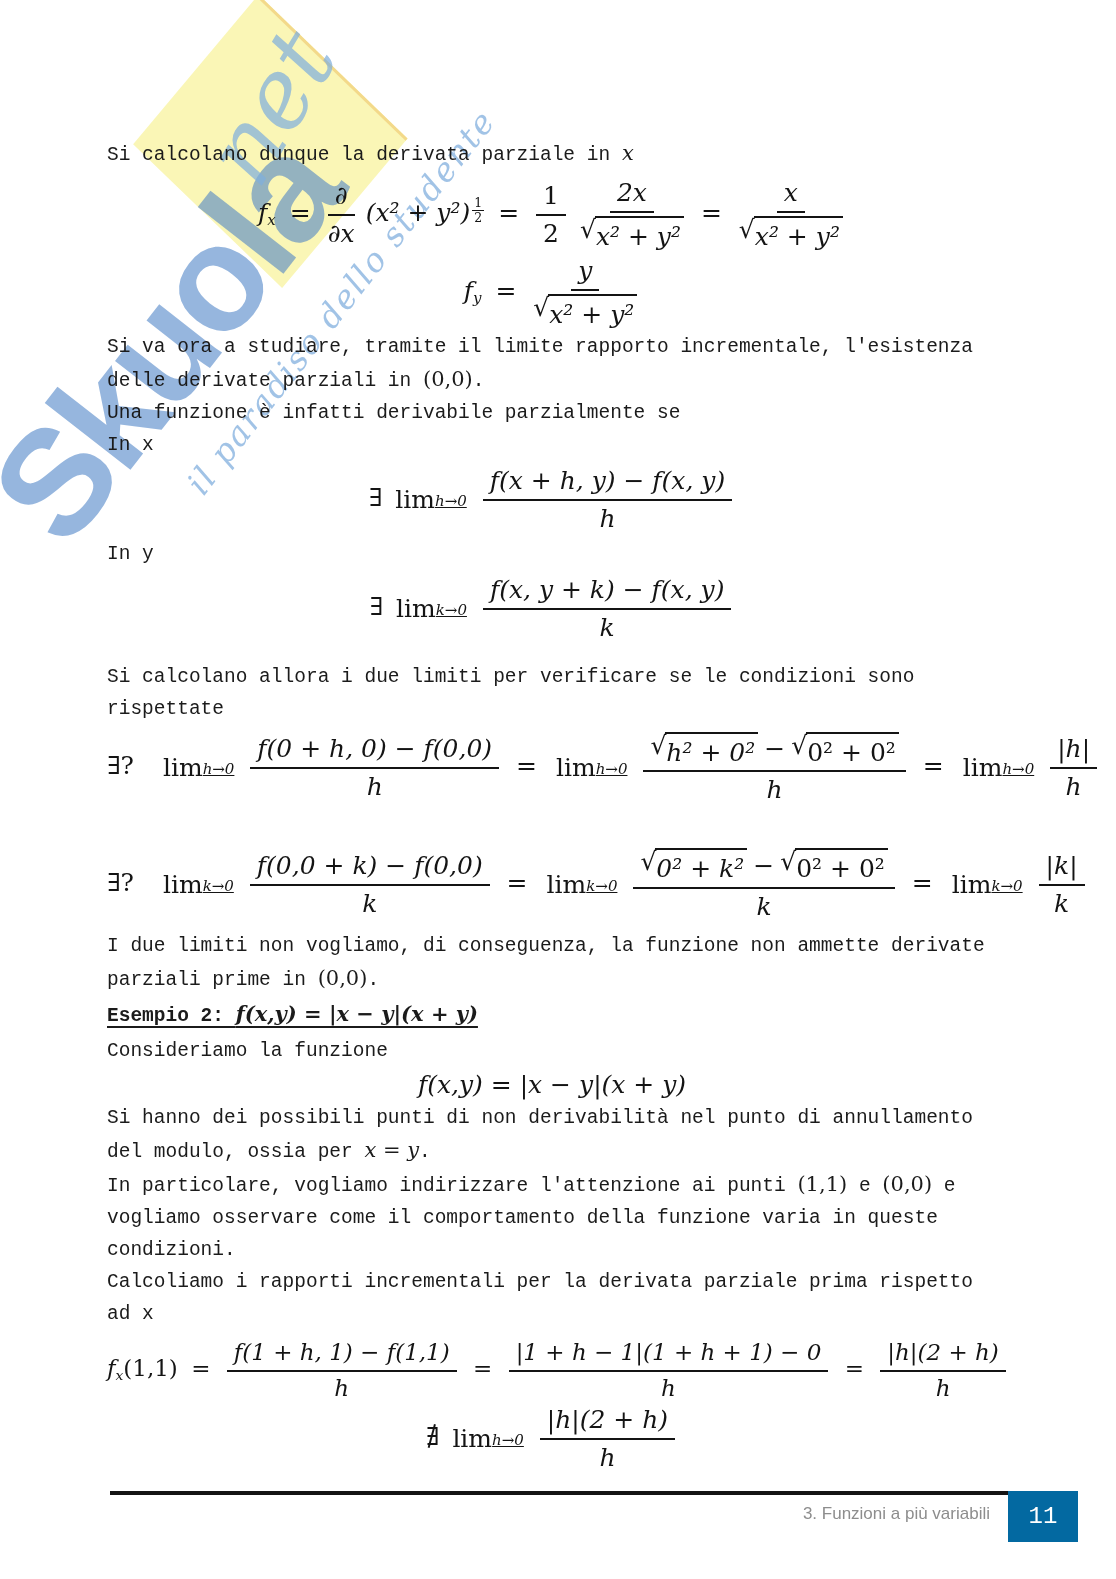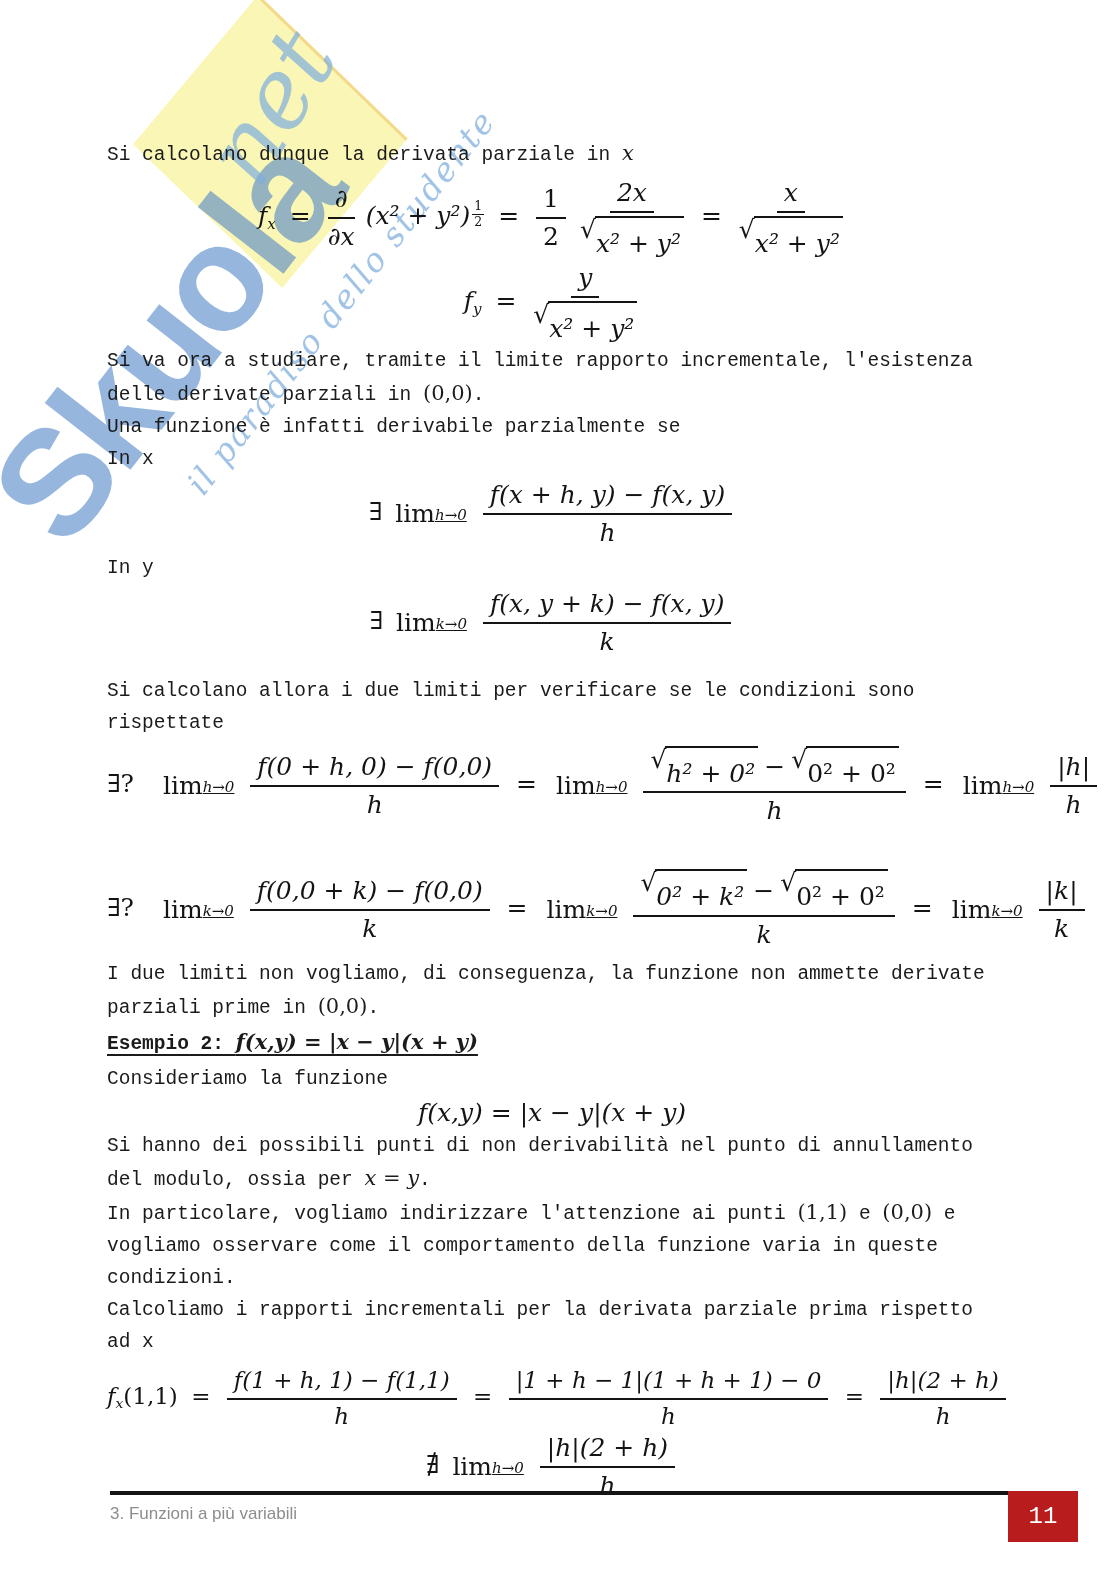--- a/index.html
+++ b/index.html
@@ -34,35 +34,35 @@
   .mi{font-style:italic;}
   .mn{font-style:normal;}
   .mo{margin:0 6px;}
   .exq{margin-right:16px;}
   .frac{display:inline-flex;flex-direction:column;align-items:center;vertical-align:middle;margin:0 3px;}
   .frac .num{display:flex;align-items:center;justify-content:center;border-bottom:2px solid #141414;
              padding:1px 7px 3px;line-height:1.2;}
   .frac .den{display:flex;align-items:center;justify-content:center;padding-top:3px;line-height:1.2;}
   .sqrt{display:inline-flex;align-items:flex-start;line-height:1.15;}
   .sqrt .rad{font-style:normal;line-height:1.15;}
-  .sqrt .bod{border-top:2px solid #141414;padding:12px 3px 0 1px;margin-left:-1px;line-height:1.15;}
+  .sqrt .bod{border-top:2px solid #141414;padding:5px 3px 0 1px;margin-left:-1px;line-height:1.15;}
   .limop{display:inline-flex;flex-direction:row;align-items:center;vertical-align:middle;
          line-height:1;margin:0 5px;}
   .limop .l{font-style:normal;}
   .limop .s{font-size:0.6em;margin-top:4px;font-style:italic;text-decoration:underline;}
   .supfrac{display:inline-flex;flex-direction:column;align-items:center;font-size:0.5em;
            vertical-align:14px;line-height:1.15;margin-left:2px;}
   .supfrac .n{border-bottom:1.5px solid #141414;padding:0 2px;}
   sub.msub{font-size:0.6em;font-style:italic;vertical-align:-0.3em;letter-spacing:0;}
 
   
   .footer-rule{position:absolute;left:110px;top:1491px;width:968px;height:4px;background:#141414;z-index:2;}
-  .footer-title{position:absolute;left:110px;top:1504px;width:880px;text-align:left;
+  .footer-title{position:absolute;left:110px;top:1504px;width:880px;text-align:right;
                 font-family:"Liberation Sans",sans-serif;font-size:17px;color:#8d8d8d;z-index:2;}
-  .page-badge{position:absolute;left:1008px;top:1491px;width:70px;height:51px;background:#b91c1c;
+  .page-badge{position:absolute;left:1008px;top:1491px;width:70px;height:51px;background:#0369a1;
               color:#ffffff;display:flex;align-items:center;justify-content:center;
               font-size:24px;z-index:2;font-family:"Liberation Mono","DejaVu Sans Mono",monospace;}
 </style>
 </head>
 <body>
 
 <div class="page">
 
   <div class="watermark">
     <div class="wm-rot">

